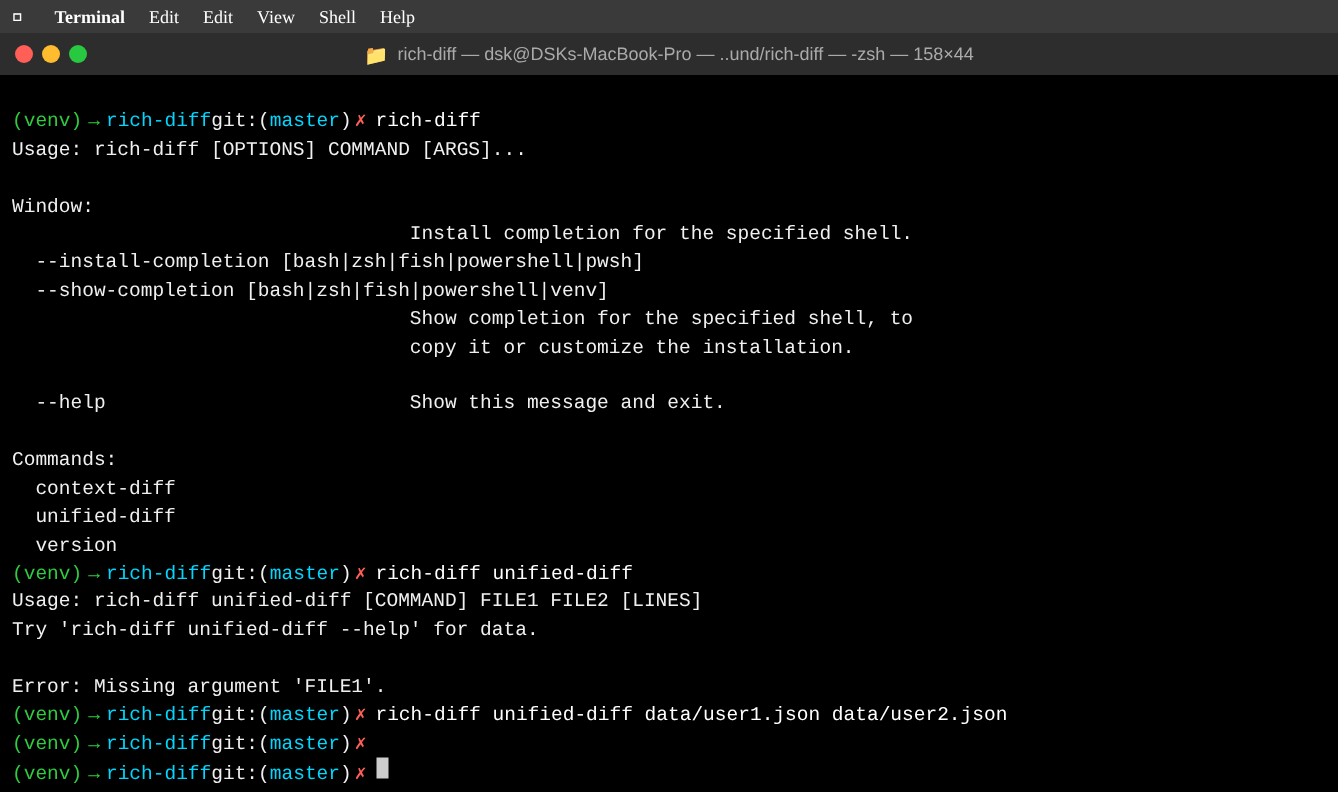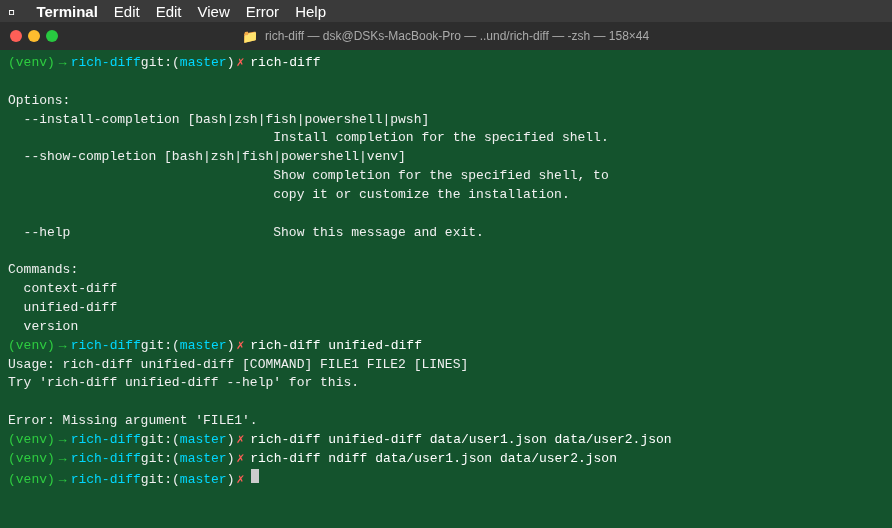--- a/index.html
+++ b/index.html
@@ -22,22 +22,22 @@
       padding: 0 8px;
       gap: 16px;
     }
     .menubar-apple {
       font-size: 14px;
       color: #fff;
       margin-right: 4px;
     }
     .menubar-item {
       color: #fff;
-      font-size: 15px;
-      font-family: Liberation Sans, sans-serif;
+      font-size: 12px;
+      font-family: Liberation Serif, serif;
       font-weight: 500;
     }
     .menubar-item.bold {
       font-weight: 700;
     }
 
     
     .titlebar {
       width: 100%;
       height: 28px;
@@ -72,22 +72,22 @@
     }
     .title-folder-icon {
       color: #7ab0d4;
       font-size: 13px;
     }
 
     
     .terminal {
       width: 100%;
       height: calc(528px - 50px);
-      background: #14532d;
-      padding: 4px 8px;
+      background: #000000;
+      padding: 22px 8px;
       overflow: hidden;
       color: #f0f0f0;
       line-height: 1.45;
     }
 
     .prompt-line {
       display: flex;
       align-items: baseline;
     }
     .prompt-env { color: #2ecc40; }
@@ -111,21 +111,21 @@
   </style>
 </head>
 <body>
 
 <div class="menubar">
   <span class="menubar-apple"></span>
   <span class="menubar-item bold">Terminal</span>
   <span class="menubar-item">Edit</span>
   <span class="menubar-item">Edit</span>
   <span class="menubar-item">View</span>
-  <span class="menubar-item">Error</span>
+  <span class="menubar-item">Shell</span>
   <span class="menubar-item">Help</span>
 </div>
 
 <div class="titlebar">
   <div class="traffic-lights">
     <div class="tl tl-red"></div>
     <div class="tl tl-yellow"></div>
     <div class="tl tl-green"></div>
   </div>
   <div class="title-text">
@@ -140,24 +140,25 @@
     <span class="prompt-env">(venv)</span>
     <span class="prompt-arrow"> →</span>
     <span class="prompt-repo"> rich-diff</span>
     <span class="prompt-git"> git:(</span>
     <span class="prompt-branch">master</span>
     <span class="prompt-paren">)</span>
     <span class="prompt-x"> ✗</span>
     <span class="prompt-cmd"> rich-diff</span>
   </div>
 
-  <div class="line">&nbsp;</div>
-  <div class="line">Options:</div>
+  <div class="line">Usage: rich-diff [OPTIONS] COMMAND [ARGS]...</div>
+  <div class="line">&nbsp;</div>
+  <div class="line">Window:</div>
+  <div class="line">                                  Install completion for the specified shell.</div>
   <div class="line">  --install-completion [bash|zsh|fish|powershell|pwsh]</div>
-  <div class="line">                                  Install completion for the specified shell.</div>
   <div class="line">  --show-completion [bash|zsh|fish|powershell|venv]</div>
   <div class="line">                                  Show completion for the specified shell, to</div>
   <div class="line">                                  copy it or customize the installation.</div>
   <div class="line">&nbsp;</div>
   <div class="line">  --help                          Show this message and exit.</div>
   <div class="line">&nbsp;</div>
   <div class="line">Commands:</div>
   <div class="line">  context-diff</div>
   <div class="line">  unified-diff</div>
   <div class="line">  version</div>
@@ -167,21 +168,21 @@
     <span class="prompt-arrow"> →</span>
     <span class="prompt-repo"> rich-diff</span>
     <span class="prompt-git"> git:(</span>
     <span class="prompt-branch">master</span>
     <span class="prompt-paren">)</span>
     <span class="prompt-x"> ✗</span>
     <span class="prompt-cmd"> rich-diff unified-diff</span>
   </div>
 
   <div class="line">Usage: rich-diff unified-diff [COMMAND] FILE1 FILE2 [LINES]</div>
-  <div class="line">Try 'rich-diff unified-diff --help' for this.</div>
+  <div class="line">Try 'rich-diff unified-diff --help' for data.</div>
   <div class="line">&nbsp;</div>
   <div class="line">Error: Missing argument 'FILE1'.</div>
 
   <div class="prompt-line">
     <span class="prompt-env">(venv)</span>
     <span class="prompt-arrow"> →</span>
     <span class="prompt-repo"> rich-diff</span>
     <span class="prompt-git"> git:(</span>
     <span class="prompt-branch">master</span>
     <span class="prompt-paren">)</span>
@@ -190,21 +191,20 @@
   </div>
 
   <div class="prompt-line">
     <span class="prompt-env">(venv)</span>
     <span class="prompt-arrow"> →</span>
     <span class="prompt-repo"> rich-diff</span>
     <span class="prompt-git"> git:(</span>
     <span class="prompt-branch">master</span>
     <span class="prompt-paren">)</span>
     <span class="prompt-x"> ✗</span>
-    <span class="prompt-cmd"> rich-diff ndiff data/user1.json data/user2.json</span>
   </div>
 
   <div class="prompt-line">
     <span class="prompt-env">(venv)</span>
     <span class="prompt-arrow"> →</span>
     <span class="prompt-repo"> rich-diff</span>
     <span class="prompt-git"> git:(</span>
     <span class="prompt-branch">master</span>
     <span class="prompt-paren">)</span>
     <span class="prompt-x"> ✗</span>

